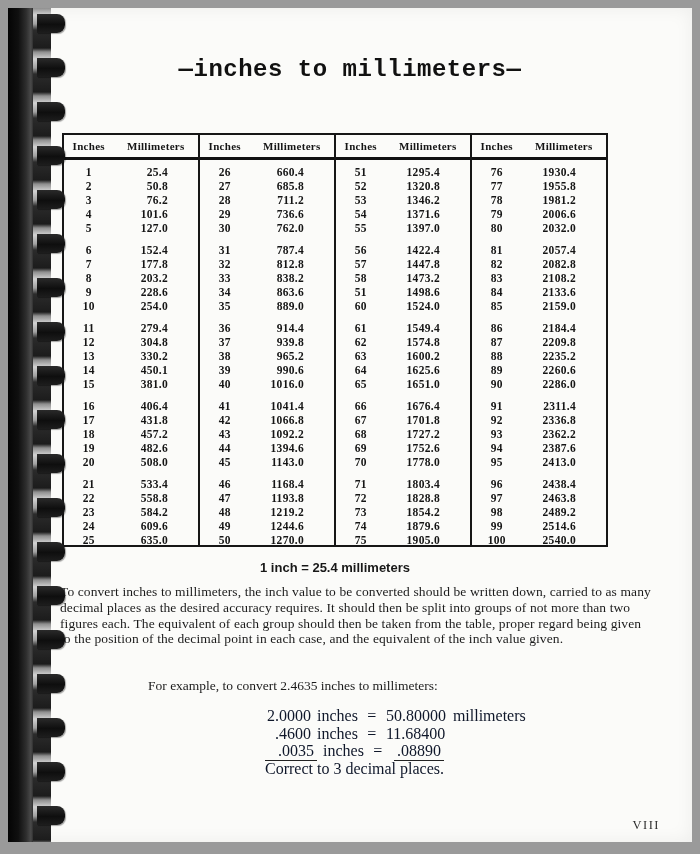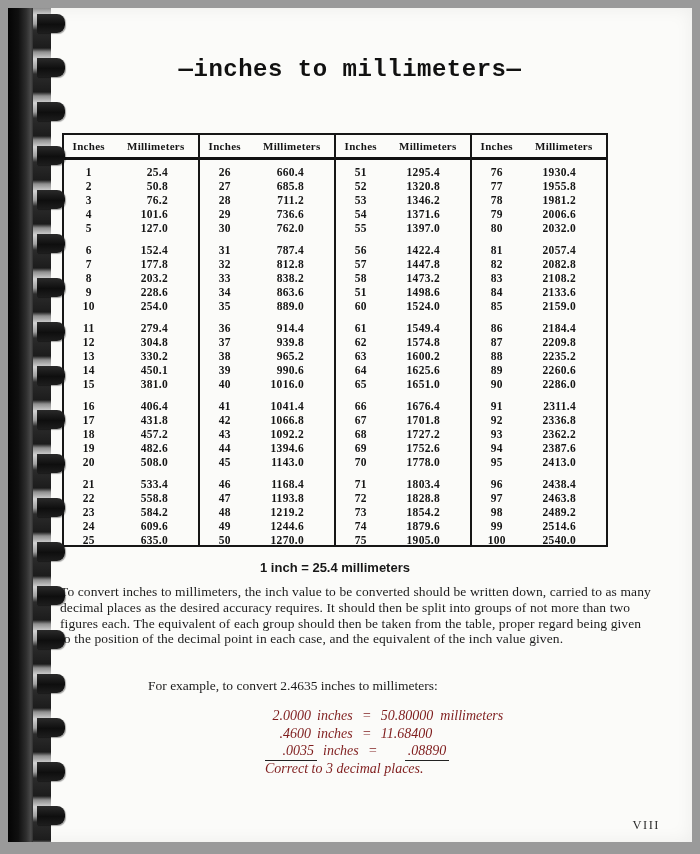--- a/index.html
+++ b/index.html
@@ -66,29 +66,29 @@
     position:absolute;left:60px;top:584px;width:594px;z-index:2;
     font-size:13.5px;line-height:15.8px;color:#1b1b1b;letter-spacing:0.1px;
   }
   .example-intro{
     position:absolute;left:148px;top:678px;z-index:2;
     font-size:13.5px;color:#1b1b1b;
   }
   
   .example-rows{
     position:absolute;left:265px;top:707px;z-index:2;
-    font-size:14px;color:#7f1d1d;font-style:italic;
+    font-size:16px;color:#0f172a;
   }
   .ex-row{height:17.5px;line-height:17.5px;white-space:nowrap;}
   .ex-note{height:17.5px;line-height:17.5px;}
   .ex-amt{display:inline-block;width:46px;text-align:right;}
   .ex-unit{margin-left:6px;}
   .ex-eq{display:inline-block;width:28px;text-align:center;}
   .ex-res{display:inline-block;}
-  .ex-res.ind{margin-left:18px;}
+  .ex-res.ind{margin-left:2px;}
   .ex-runit{margin-left:7px;}
   .u{border-bottom:1.6px solid #222;padding:0 3px;}
   
   .page-number{
     position:absolute;left:0;top:818px;width:660px;text-align:right;z-index:2;
     font-size:12.5px;letter-spacing:1.5px;color:#2e2e2e;
   }
 </style>
 </head>
 <body>

